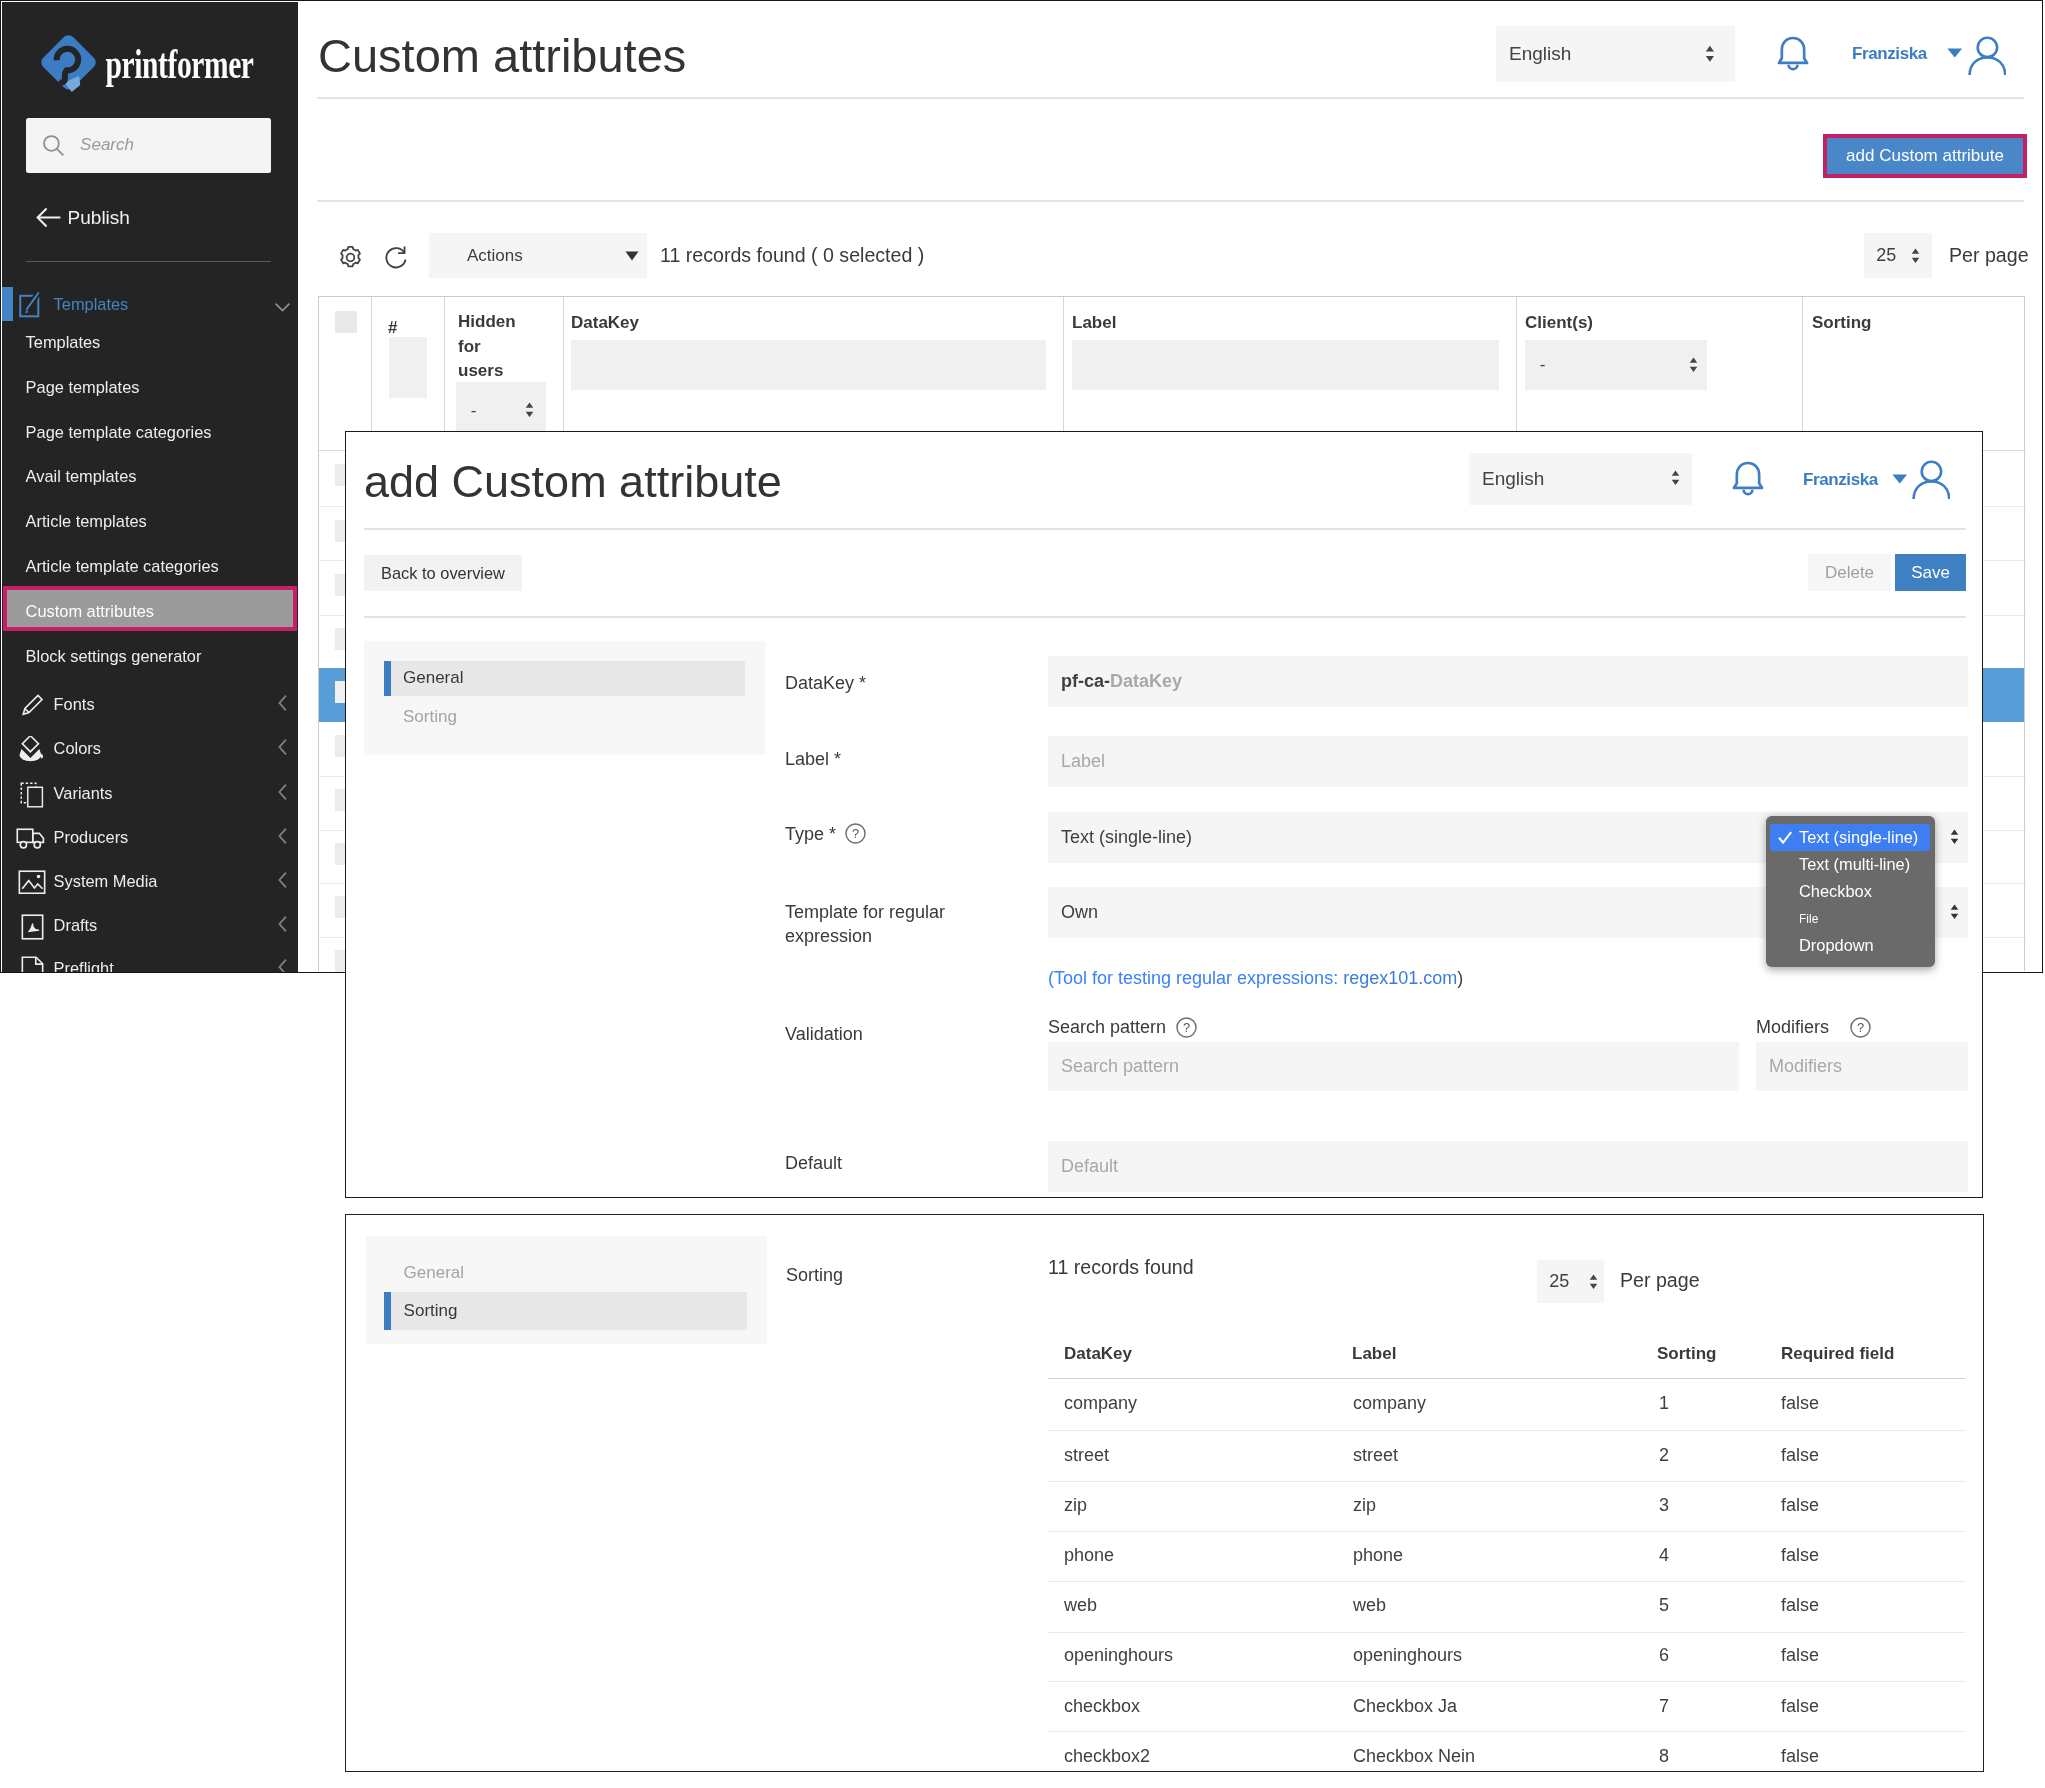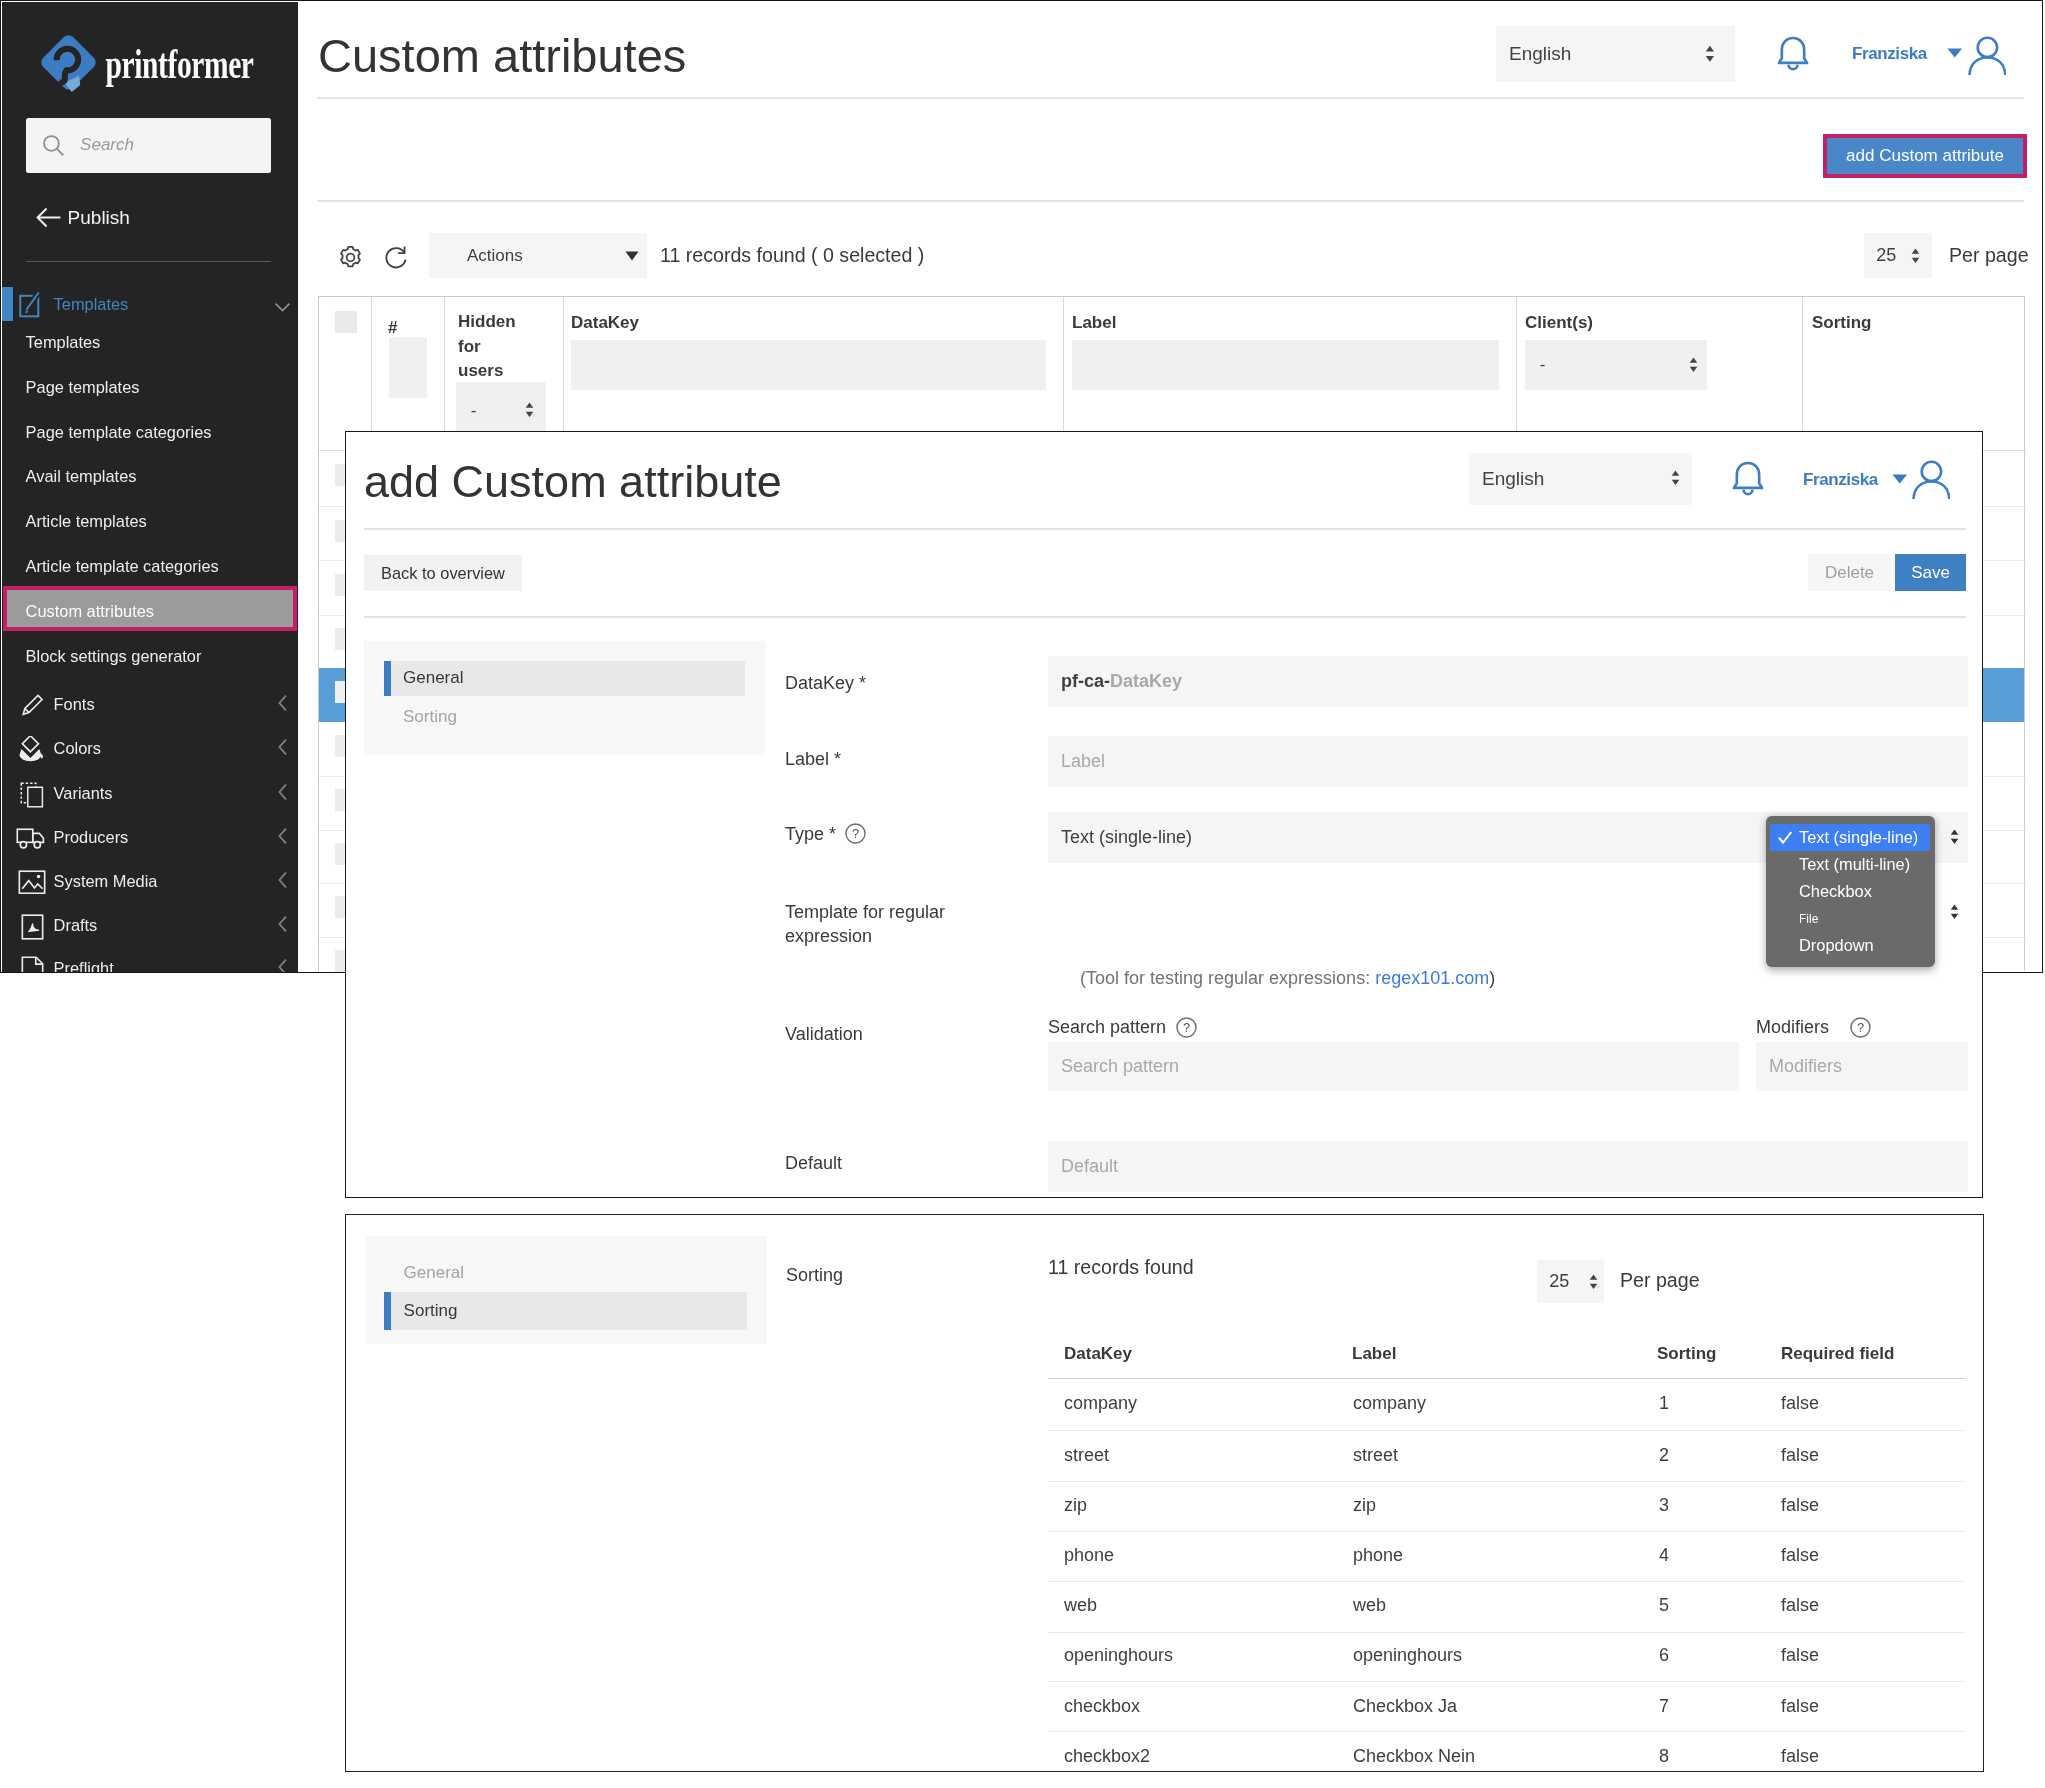--- a/index.html
+++ b/index.html
@@ -263,26 +263,29 @@
 <div class="abs" style="left:702px;top:304px;width:920px;height:51px;background:#f5f5f5;">
         <div class="abs flex" style="left:13px;top:0;height:51px;font-size:18px;color:#a8a8a8;">Label</div>
       </div>
 <div class="abs" style="left:702px;top:380px;width:920px;height:51px;background:#f5f5f5;">
         <div class="abs flex" style="left:13px;top:0;height:51px;font-size:18px;color:#3f3f3f;">Text (single-line)</div>
       </div>
 <svg class="abs" style="left:1604px;top:397px;" width="9" height="15.5" viewBox="0 0 11 19">
         <path d="M 5.5 0.5 l 4.6 6.5 h -9.2 z" fill="#333"></path>
         <path d="M 5.5 18.5 l 4.6 -6.5 h -9.2 z" fill="#333"></path>
       </svg>
+<div class="abs" style="left:702px;top:455px;width:920px;height:51px;background:#f5f5f5;">
+        <div class="abs flex" style="left:13px;top:0;height:51px;font-size:18px;color:#3f3f3f;">Own</div>
+      </div>
 <svg class="abs" style="left:1604px;top:472px;" width="9" height="15.5" viewBox="0 0 11 19">
         <path d="M 5.5 0.5 l 4.6 6.5 h -9.2 z" fill="#333"></path>
         <path d="M 5.5 18.5 l 4.6 -6.5 h -9.2 z" fill="#333"></path>
       </svg>
 <div class="abs flex" style="left:702px;top:531px;height:31px;font-size:18px;">
-        <span style="color:#737373;margin-left:32px;">(Tool for testing regular expressions:&nbsp;</span>
+        <span style="color:#3b82f6;">(Tool for testing regular expressions:&nbsp;</span>
         <span style="color:#3b7cd8;">regex101.com</span>
         <span style="color:#3f3f3f;">)</span>
       </div>
 <div class="abs flex" style="left:702px;top:581px;height:29.5px;font-size:18px;color:#3a3a3a;">Search pattern</div>
 <svg class="abs" style="left:830px;top:585px;" width="21" height="21" viewBox="0 0 26 26">
         <circle cx="13" cy="13" r="11.8" fill="none" stroke="#6e6e6e" stroke-width="1.8"></circle>
         <text x="13" y="18.5" font-size="16" fill="#555" text-anchor="middle" font-family="Liberation Sans,sans-serif">?</text>
       </svg>
 <div class="abs" style="left:702px;top:610px;width:691px;height:49px;background:#f5f5f5;">
         <div class="abs flex" style="left:13px;top:0;height:49px;font-size:18px;color:#a8a8a8;">Search pattern</div>

